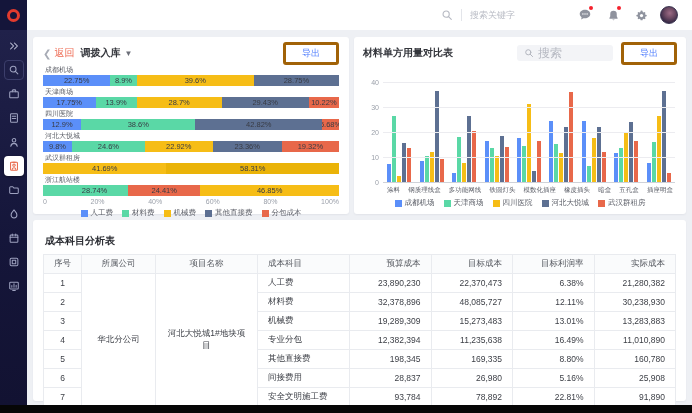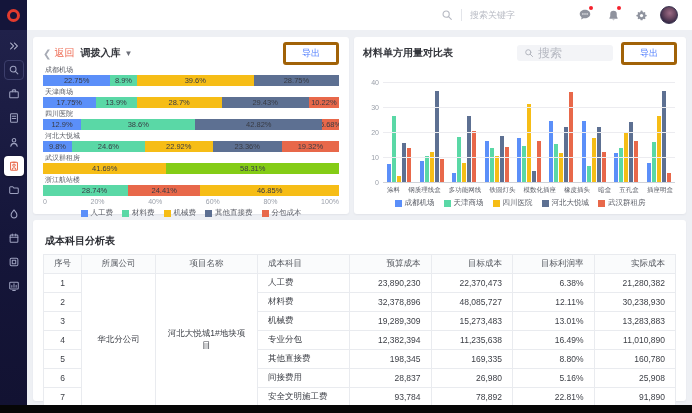--- a/index.html
+++ b/index.html
@@ -311,21 +311,21 @@
                   <span>19.32%</span>
                 </div>
               </div>
             </div>
             <div class="hrow">
               <div class="hlabel">武汉群租房</div>
               <div class="hbar">
                 <div class="hseg" style="width: 41.69%; background: rgb(246, 189, 22);">
                   <span>41.69%</span>
                 </div>
-                <div class="hseg" style="width: 58.31%; background: #84cc16;">
+                <div class="hseg" style="width: 58.31%; background: #eab308;">
                   <span>58.31%</span>
                 </div>
               </div>
             </div>
             <div class="hrow">
               <div class="hlabel">浙江航站楼</div>
               <div class="hbar">
                 <div class="hseg" style="width: 28.74%; background: rgb(90, 216, 166); padding-left: 18px;">
                   <span>28.74%</span>
                 </div>

